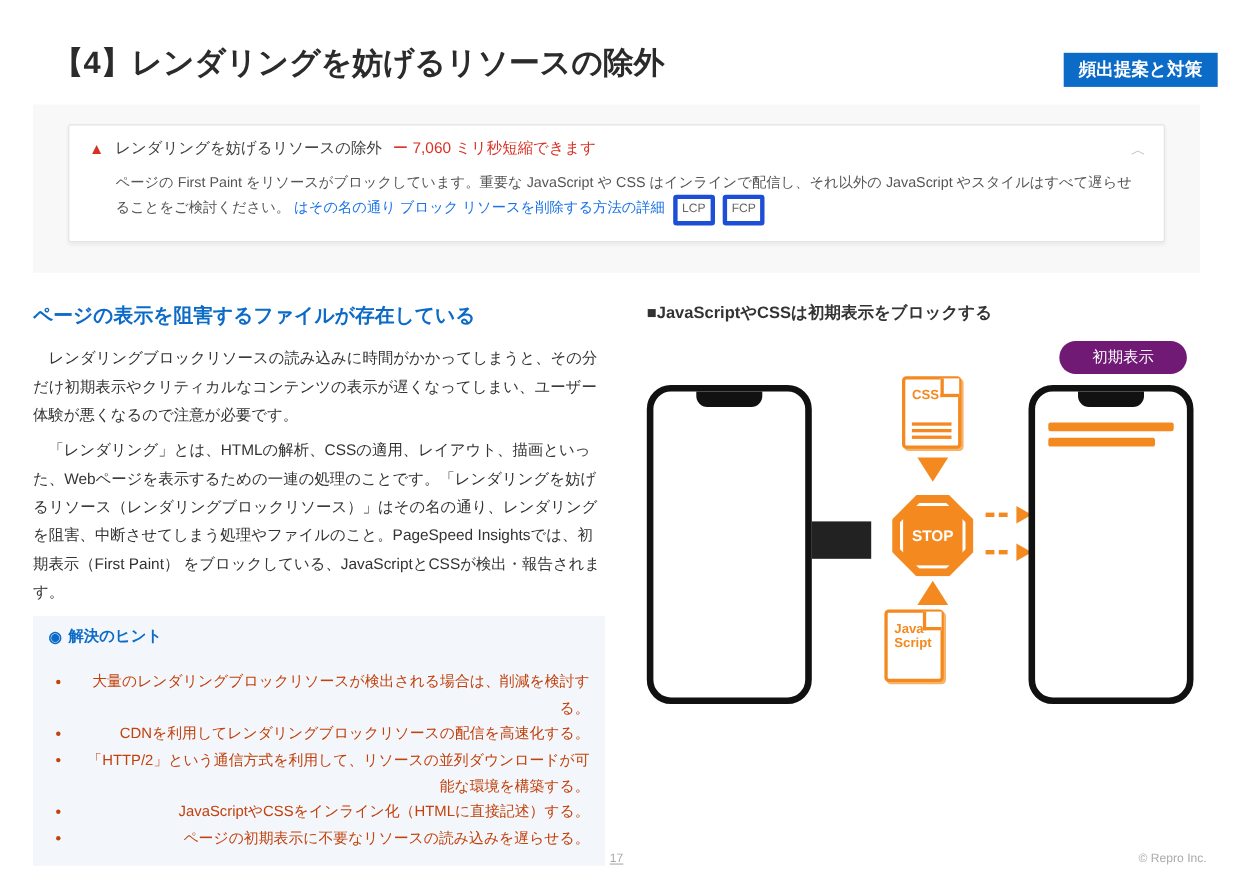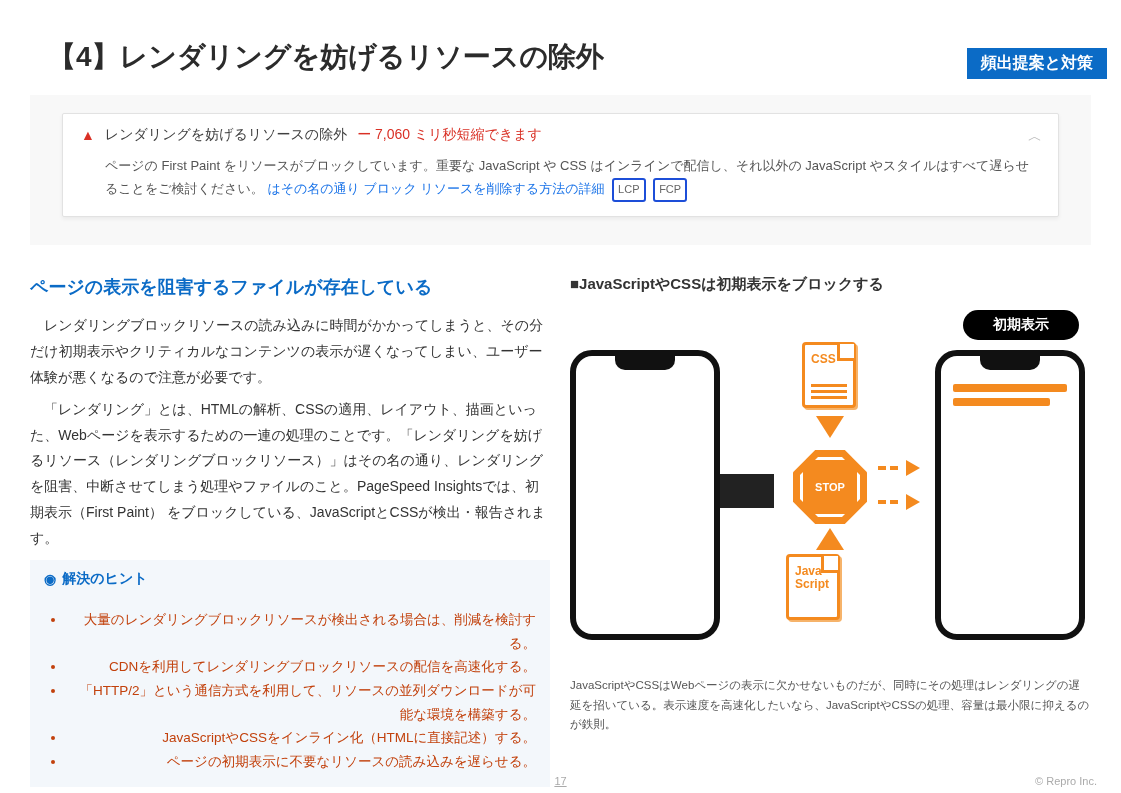--- a/index.html
+++ b/index.html
@@ -42,25 +42,25 @@
     box-shadow: 0 2px 4px rgba(0,0,0,0.06);
     position: relative;
   }
   .alert-row1 { display:flex; align-items:center; gap:10px; font-size:14px; margin-bottom:10px;}
   .warn-icon { color:#d93025; font-size:14px; }
   .alert-title { color:#404040; }
   .alert-save { color:#d93025; }
   .chev { position:absolute; right:16px; top:14px; color:#bbb; font-size:14px;}
   .alert-desc { font-size:13px; color:#555; line-height:1.8; padding-left:24px;}
   .alert-link { color:#1a73e8; }
-  .badge { display:inline-block; border:2px solid #1d4ed8; border-radius:3px; font-size:11px; color:#666; padding:0 4px; margin-left:4px;}
+  .badge { display:inline-block; border:4px solid #1d4ed8; border-radius:3px; font-size:11px; color:#666; padding:0 4px; margin-left:4px;}
   .cols {
     position:absolute;
     top:275px; left:30px; right:30px; bottom:40px;
-    display:flex; gap:20px;
+    display:flex; gap:38px;
   }
   .col-left { flex:0 0 520px; }
   .col-right { flex:1; }
   .subhead {
     color:#0b6bc6; font-size:18px; font-weight:700; margin-bottom:14px;
   }
   .body-text { font-size:14px; line-height:1.85; color:#333; margin-bottom:6px;}
   .hint-box { background:#f3f7fb; padding:10px 14px 14px; margin-top:8px;}
   .hint-title { color:#0b6bc6; font-weight:700; font-size:14px; display:flex; align-items:center; gap:6px;}
   .bulb { color:#0b6bc6; }
@@ -68,35 +68,35 @@
   .right-heading { font-size:15px; font-weight:700; margin-bottom:16px;}
   .diagram { position:relative; height:360px; }
   
   .phone { position:absolute; width:150px; height:290px; border:6px solid #111; border-radius:22px; background:#fff;}
   .phone::before { content:""; position:absolute; top:0; left:50%; transform:translateX(-50%); width:60px; height:14px; background:#111; border-radius:0 0 10px 10px;}
   .phone-left { left:0; top:40px; }
   .phone-right { right:6px; top:40px; }
   .phone-right .line { height:8px; background:#f48a1f; margin:6px 12px; border-radius:2px;}
   .phone-right .line.short{ width:70%;}
   .phone-right .linewrap{ margin-top:28px;}
-  .init-label { position:absolute; right:12px; top:0; background:#000000; color:#fff; font-size:14px; font-weight:700; padding:6px 30px; border-radius:16px;}
+  .init-label { position:absolute; right:12px; top:0; background:#701a75; color:#fff; font-size:14px; font-weight:400; padding:6px 30px; border-radius:16px;}
   
   .doc { position:absolute; width:54px; height:66px; background:#fff; border:3px solid #f48a1f; border-radius:4px; box-shadow:2px 2px 0 #f6b36a; }
   .doc::after{ content:""; position:absolute; right:-1px; top:-1px; width:14px; height:14px; background:#fff; border-left:3px solid #f48a1f; border-bottom:3px solid #f48a1f;}
   .doc .label{ position:absolute; left:6px; top:8px; font-size:12px; font-weight:700; color:#f48a1f; line-height:1.1;}
   .doc .bars{ position:absolute; bottom:6px; left:6px; right:6px;}
   .doc .bars div{ height:3px; background:#f48a1f; margin-top:3px;}
   .doc.css{ left:232px; top:32px;}
   .doc.js{ left:216px; top:244px;}
   .tri { position:absolute; width:0; height:0;}
   .tri.down{ left:246px; top:106px; border-left:14px solid transparent; border-right:14px solid transparent; border-top:22px solid #f48a1f;}
   .tri.up{ left:246px; top:218px; border-left:14px solid transparent; border-right:14px solid transparent; border-bottom:22px solid #f48a1f;}
   .bar-dark{ position:absolute; left:150px; top:164px; width:54px; height:34px; background:#222;}
   .stop{ position:absolute; left:223px; top:140px; width:74px; height:74px; background:#f48a1f; display:flex; align-items:center; justify-content:center; clip-path: polygon(30% 0%, 70% 0%, 100% 30%, 100% 70%, 70% 100%, 30% 100%, 0% 70%, 0% 30%);}
-  .stop-inner{ width:60px; height:60px; border:3px solid #fff; display:flex; align-items:center; justify-content:center; color:#fff; font-weight:800; font-size:11px; clip-path: polygon(30% 0%, 70% 0%, 100% 30%, 100% 70%, 70% 100%, 30% 100%, 0% 70%, 0% 30%);}
+  .stop-inner{ width:60px; height:60px; border:3px solid #fff; display:flex; align-items:center; justify-content:center; color:#fff; font-weight:800; font-size:14px; clip-path: polygon(30% 0%, 70% 0%, 100% 30%, 100% 70%, 70% 100%, 30% 100%, 0% 70%, 0% 30%);}
   .dash-arrow{ position:absolute; left:306px; top:150px; width:44px; height:54px;}
   .dash-arrow .d{ position:absolute; height:4px; width:8px; background:#f48a1f;}
   .dash-arrow .tri2{ position:absolute; width:0; height:0; border-top:8px solid transparent; border-bottom:8px solid transparent; border-left:14px solid #f48a1f; right:0;}
   .caption{ font-size:11.5px; color:#555; line-height:1.7; margin-top:6px;}
   .pagenum{ position:absolute; bottom:6px; left:50%; transform:translateX(-50%); font-size:11px; color:#aaa;text-decoration:underline;}
   .copyright{ position:absolute; bottom:6px; right:24px; font-size:11px; color:#aaa;}
 </style>
 </head>
 <body>
 
@@ -179,18 +179,17 @@
         </div>
       </div>
 
       <div class="phone phone-right">
         <div class="linewrap">
           <div class="line"></div>
           <div class="line short"></div>
         </div>
       </div>
     </div>
-    <p class="caption">JavaScriptやCSSはWebページの表示に欠かせないものだが、同時にその処理はレンダリングの遅延を招いている。表示速度を高速化したいなら、JavaScriptやCSSの処理、容量は最小限に抑えるのが鉄則。</p>
   </div>
 </div>
 
 <div class="pagenum">17</div>
 <div class="copyright">© Repro Inc.</div>
 
 </body></html>

